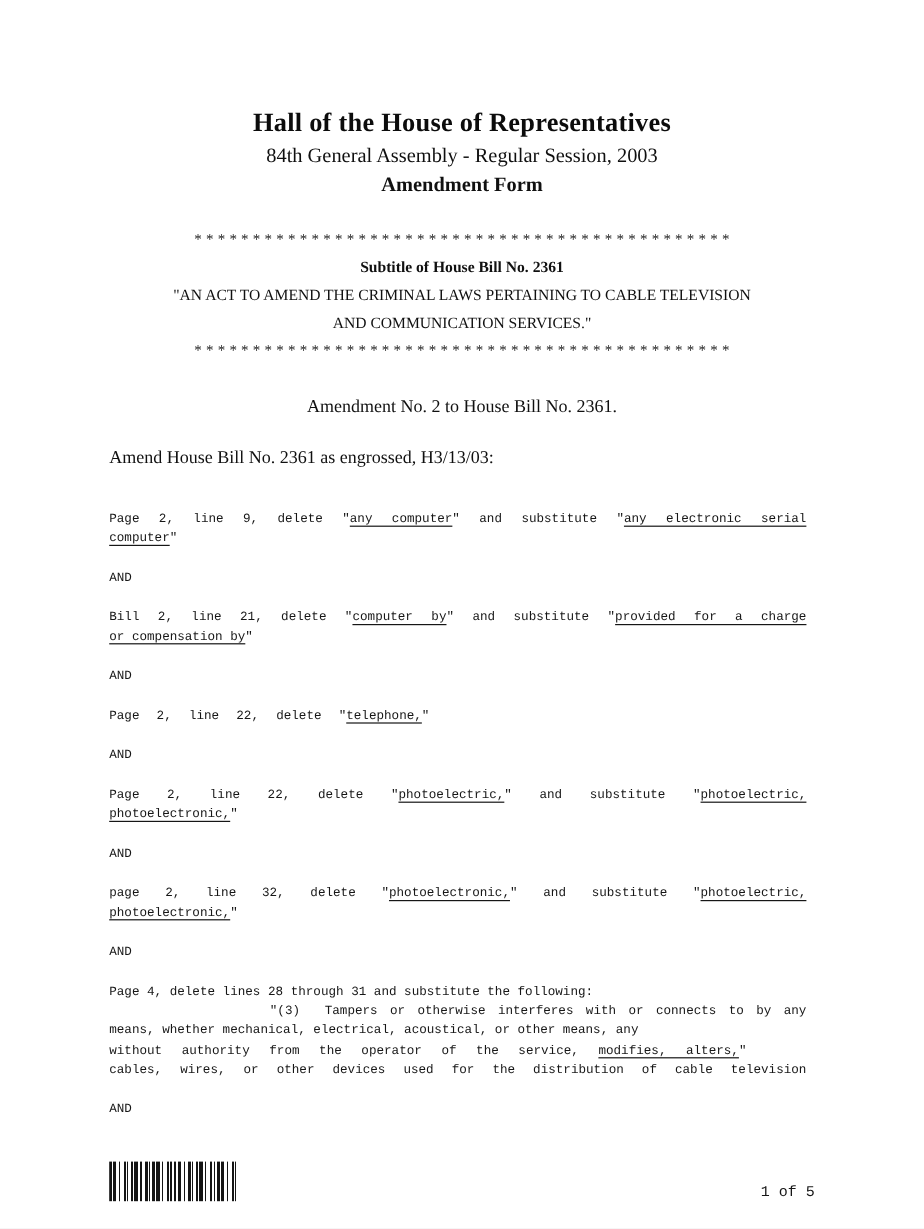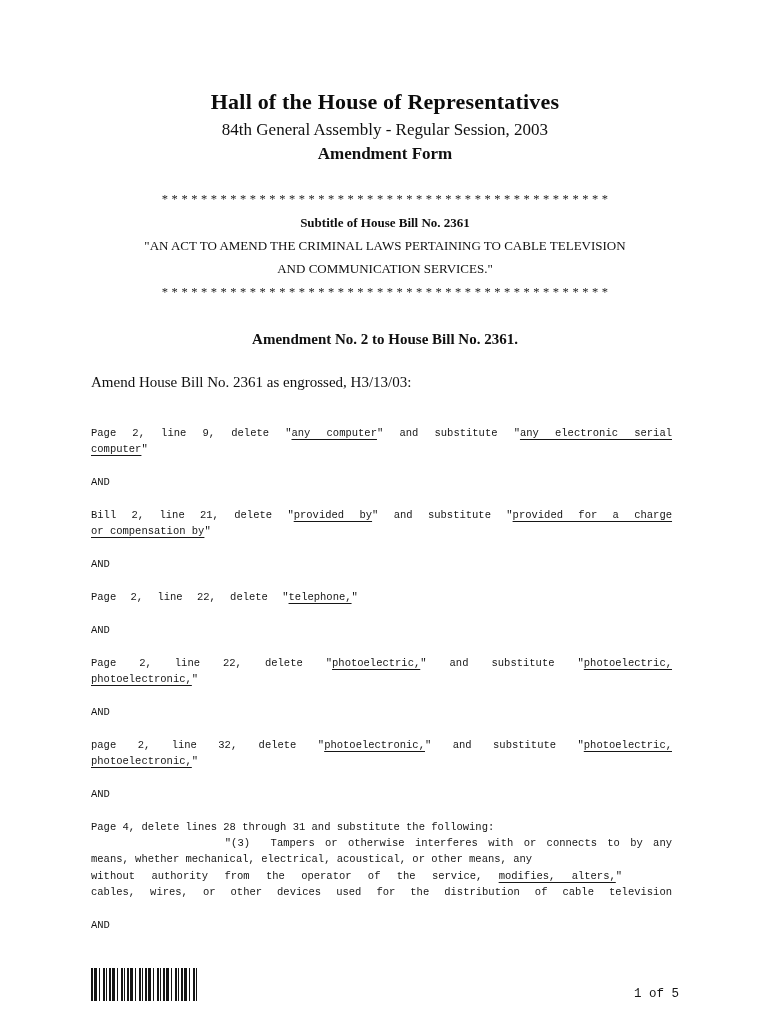--- a/index.html
+++ b/index.html
@@ -12,21 +12,21 @@
   .doc-title {
     padding-top:88px; font-size:22px; font-weight:bold; line-height:27px;
     letter-spacing:0.2px; color:#0c0c0c;
   }
   .doc-session { margin-top:4px; font-size:17px; line-height:21px; }
   .doc-form { margin-top:4px; font-size:17px; font-weight:bold; line-height:20px; }
   .stars { margin-top:28px; font-size:12.5px; line-height:14px; letter-spacing:0.2px; color:#1a1a1a; }
   .stars.second { margin-top:9px; }
   .bill-subtitle { margin-top:9px; font-size:13px; font-weight:bold; line-height:15px;text-align:center; }
   .act-line { margin-top:8px; font-size:13px; line-height:15px; }
-  .amendment-heading { margin-top:31px; font-size:15px; font-weight:bold; line-height:18px; }
+  .amendment-heading { margin-top:31px; font-size:15px; font-weight:normal; line-height:18px; }
   .intro { margin-top:25px; margin-left:91px; font-size:15px; line-height:18px; }
   .amendment-body {
     margin:34px 0 0 91px; width:581px;
     font-family:"Liberation Mono","DejaVu Sans Mono",monospace;
     font-size:10.5px; line-height:16.4px; color:#161616;
   }
   .para { margin-bottom:16.4px; }
   .line { text-align:left; }
   .line.justify { text-align:justify; text-align-last:justify; }
   .line.ws4 { word-spacing:4px; }
@@ -71,21 +71,21 @@
 
   <div class="amendment-body">
       <div class="para">
         <div class="line justify"><span>Page 2, line 9, delete "</span><span class="u">any computer</span><span>" and substitute "</span><span class="u">any electronic serial</span></div>
         <div class="line"><span class="u">computer</span><span>"</span></div>
       </div>
       <div class="para">
         <div class="line"><span>AND</span></div>
       </div>
       <div class="para">
-        <div class="line justify"><span>Bill 2, line 21, delete "</span><span class="u">provided by</span><span>" and substitute "</span><span class="u">provided for a charge</span></div>
+        <div class="line justify"><span>Bill 2, line 21, delete "</span><span class="u">computer by</span><span>" and substitute "</span><span class="u">provided for a charge</span></div>
         <div class="line"><span class="u">or compensation by</span><span>"</span></div>
       </div>
       <div class="para">
         <div class="line"><span>AND</span></div>
       </div>
       <div class="para">
         <div class="line ws8"><span>Page 2, line 22, delete "</span><span class="u">telephone,</span><span>"</span></div>
       </div>
       <div class="para">
         <div class="line"><span>AND</span></div>

